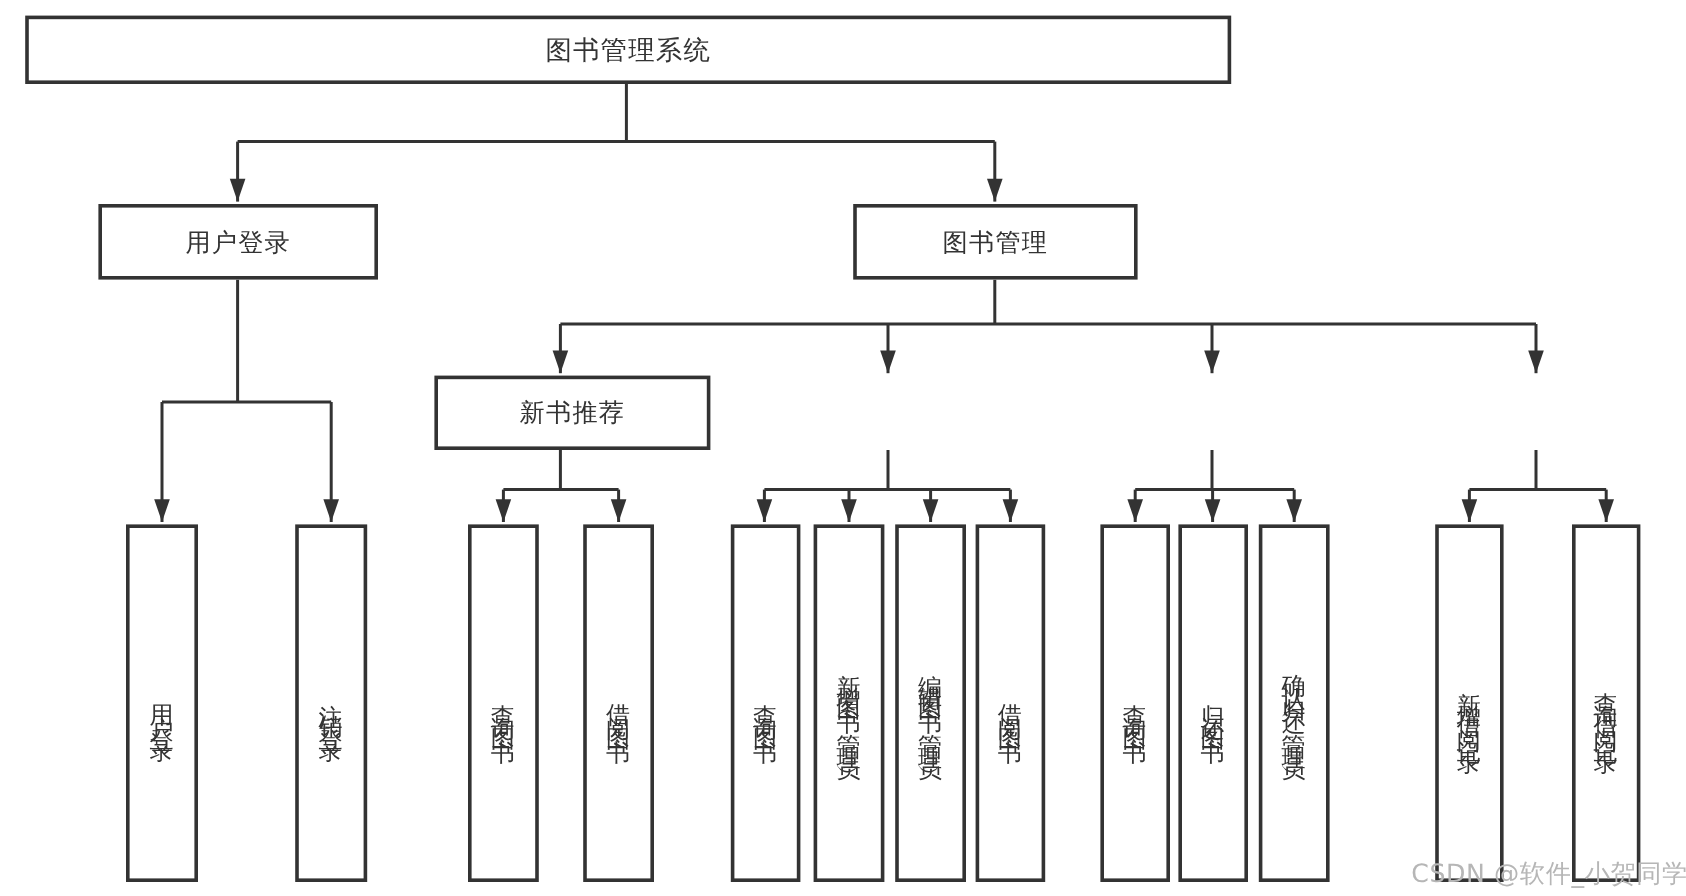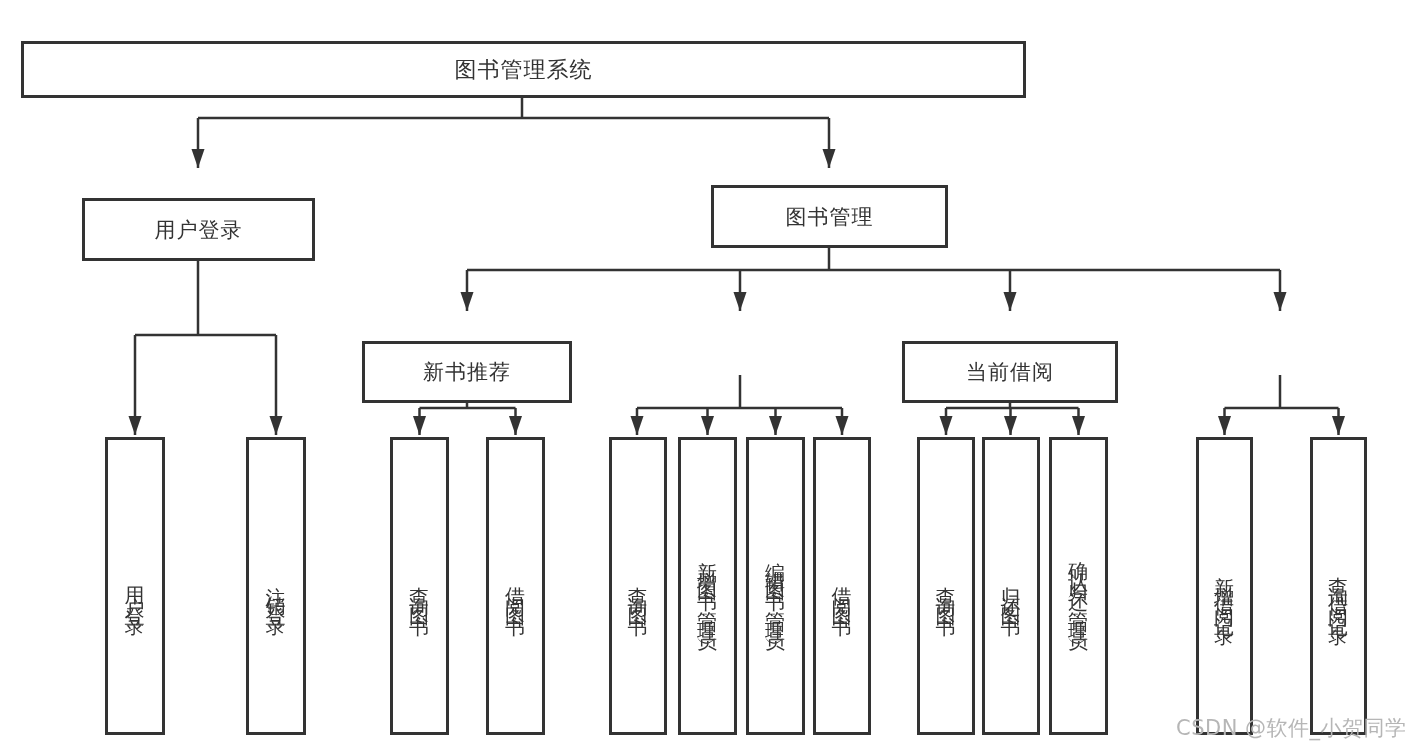--- a/index.html
+++ b/index.html
@@ -25,21 +25,21 @@
     position: absolute;
     box-sizing: border-box;
     background: #ffffff;
     border: 3px solid #333333;
     color: #333333;
     display: flex;
     align-items: center;
     justify-content: center;
     z-index: 1;
   }
-  .h-box { font-size: 21px; letter-spacing: 1px; margin-top: 28px; }
+  .h-box { font-size: 21px; letter-spacing: 1px; }
   .root-box { font-size: 22px; letter-spacing: 1px; }
   .v-box span {
     writing-mode: vertical-rl;
     text-orientation: mixed;
     font-size: 20px;
     letter-spacing: 10px;
     padding-top: 10px;
     line-height: 1;
     white-space: nowrap;
   }
@@ -116,29 +116,26 @@
     </g>
   </svg>
 
   <div class="box h-box root-box" style="left:21px;top:13px;width:1005px;height:57px">
     <span>图书管理系统</span>
   </div>
 
   <div class="box h-box" style="left:82px;top:170px;width:233px;height:63px">
     <span>用户登录</span>
   </div>
-  <div class="box h-box" style="left:711px;top:157px;width:237px;height:63px">
+  <div class="box h-box" style="left:711px;top:170px;width:237px;height:63px">
     <span>图书管理</span>
   </div>
 
-  <div class="box h-box" style="left:362px;top:313px;width:210px;height:62px">
+  <div class="box h-box" style="left:362px;top:313px;width:230px;height:62px">
     <span>新书推荐</span>
-  </div>
-  <div class="box h-box" style="left:902px;top:313px;width:216px;height:62px">
-    <span>当前借阅</span>
   </div>
 
   <div class="box v-box" style="left:105px;top:437px;width:60px;height:298px">
     <span>用户登录</span>
   </div>
   <div class="box v-box" style="left:246px;top:437px;width:60px;height:298px">
     <span>注销登录</span>
   </div>
   <div class="box v-box" style="left:390px;top:437px;width:59px;height:298px">
     <span>查询图书</span>

